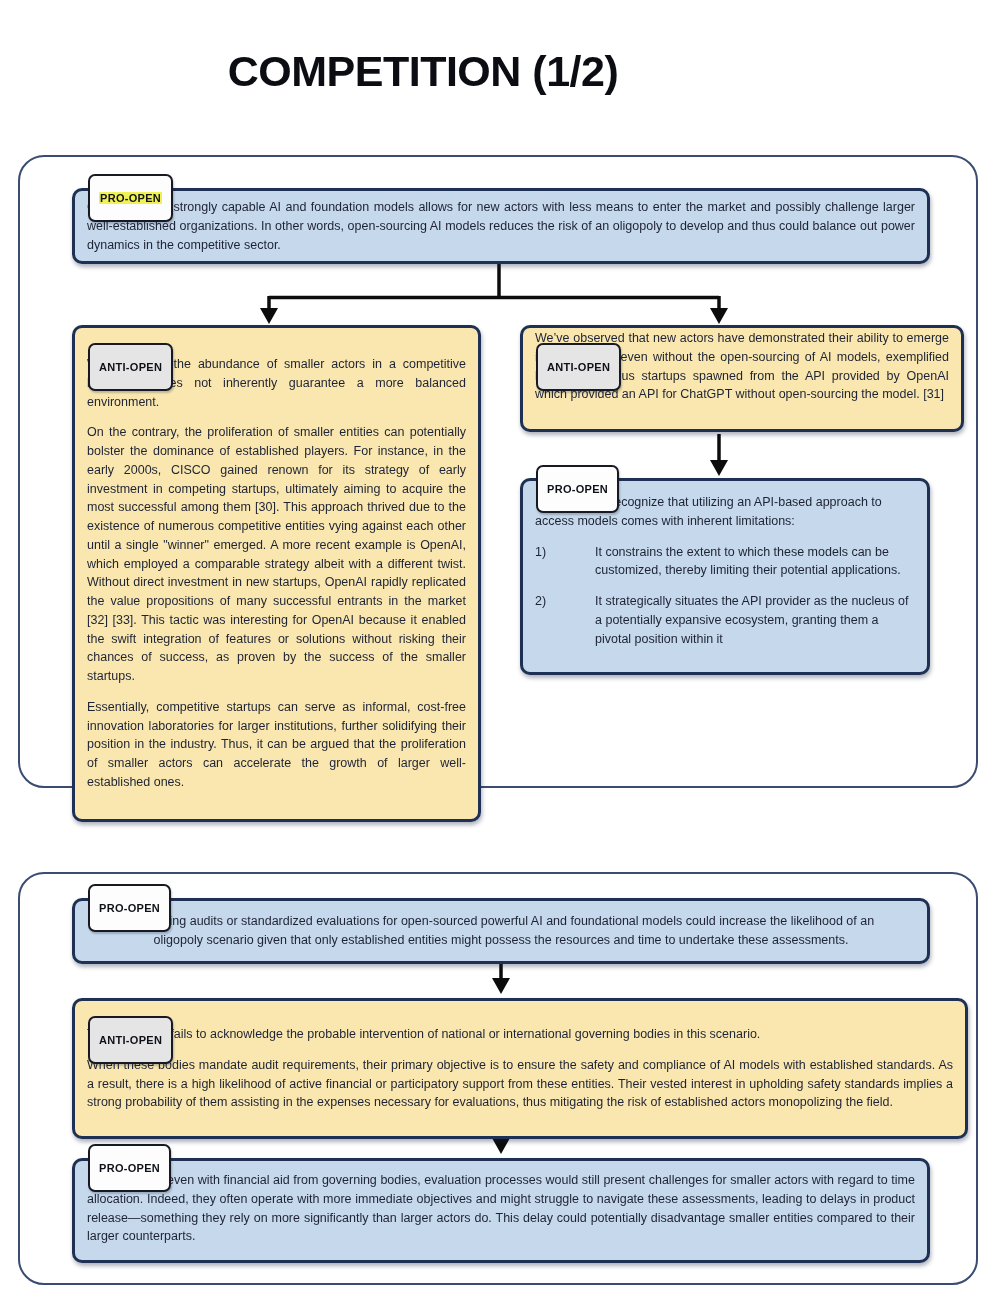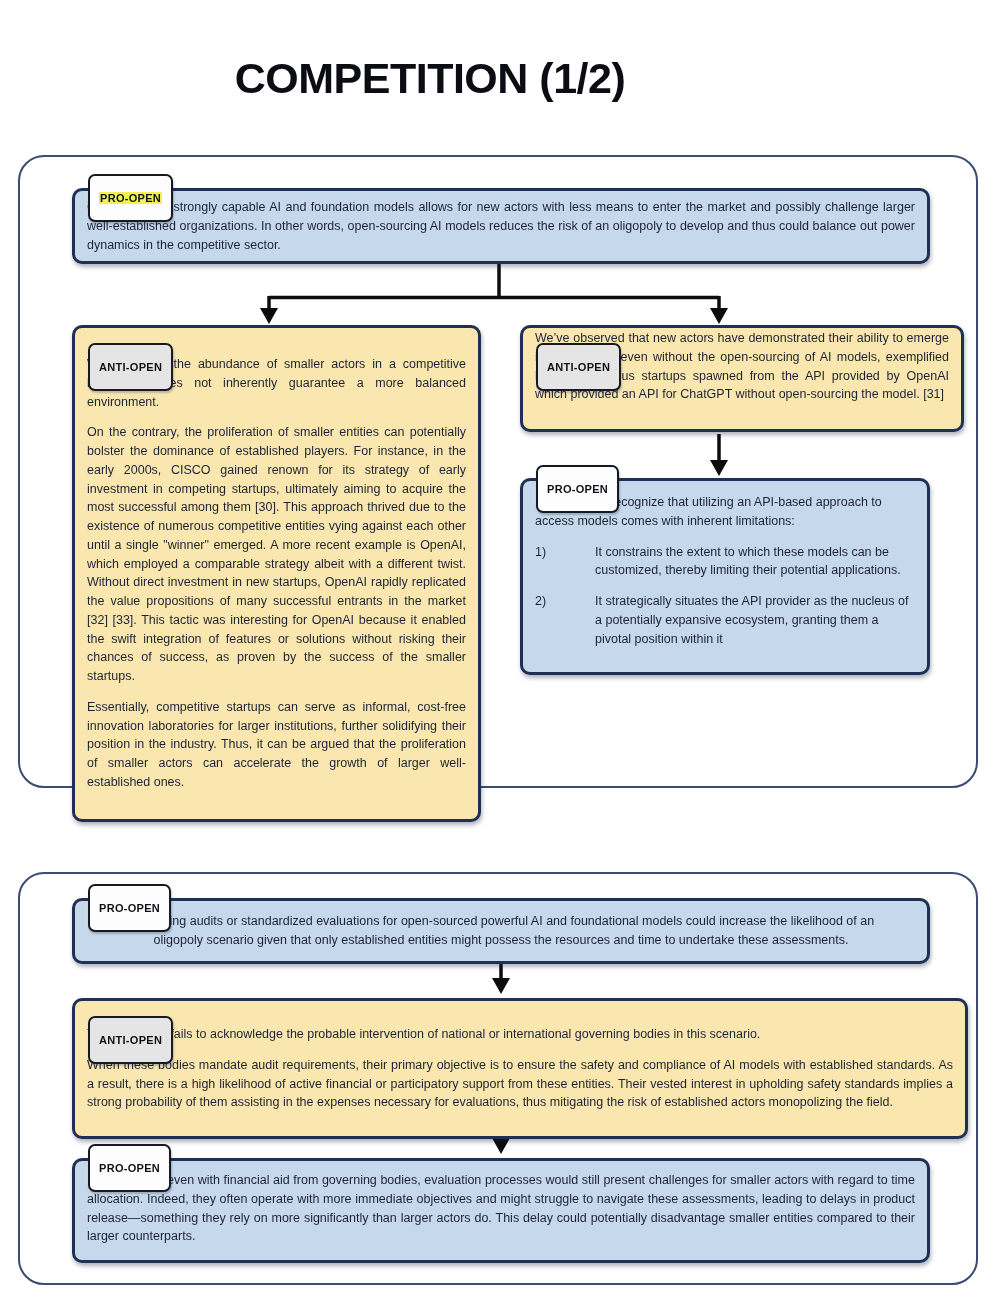--- a/index.html
+++ b/index.html
@@ -2,21 +2,21 @@
 <html><head>
 <meta charset="utf-8">
 <style>
   html,body{margin:0;padding:0;}
   body{
     width:996px;height:1314px;position:relative;background:#ffffff;
     font-family:"Liberation Sans","DejaVu Sans",sans-serif;color:#1D2334;
     overflow:hidden;
   }
   .page-title{
-    position:absolute;top:46px;left:0;width:844px;margin:8px;
+    position:absolute;top:46px;left:0;width:844px;margin:1px;
     text-align:center;font-size:43px;font-weight:bold;letter-spacing:-0.5px;color:#0B0D12;
   }
   .outer{
     position:absolute;background:#ffffff;border:2px solid #3A4C71;border-radius:26px;z-index:0;
   }
   #container1{left:18px;top:155px;width:956px;height:629px;}
   #container2{left:18px;top:872px;width:956px;height:409px;}
   .box{
     position:absolute;box-sizing:border-box;z-index:2;
     border:3px solid #1E3054;border-radius:10px;

